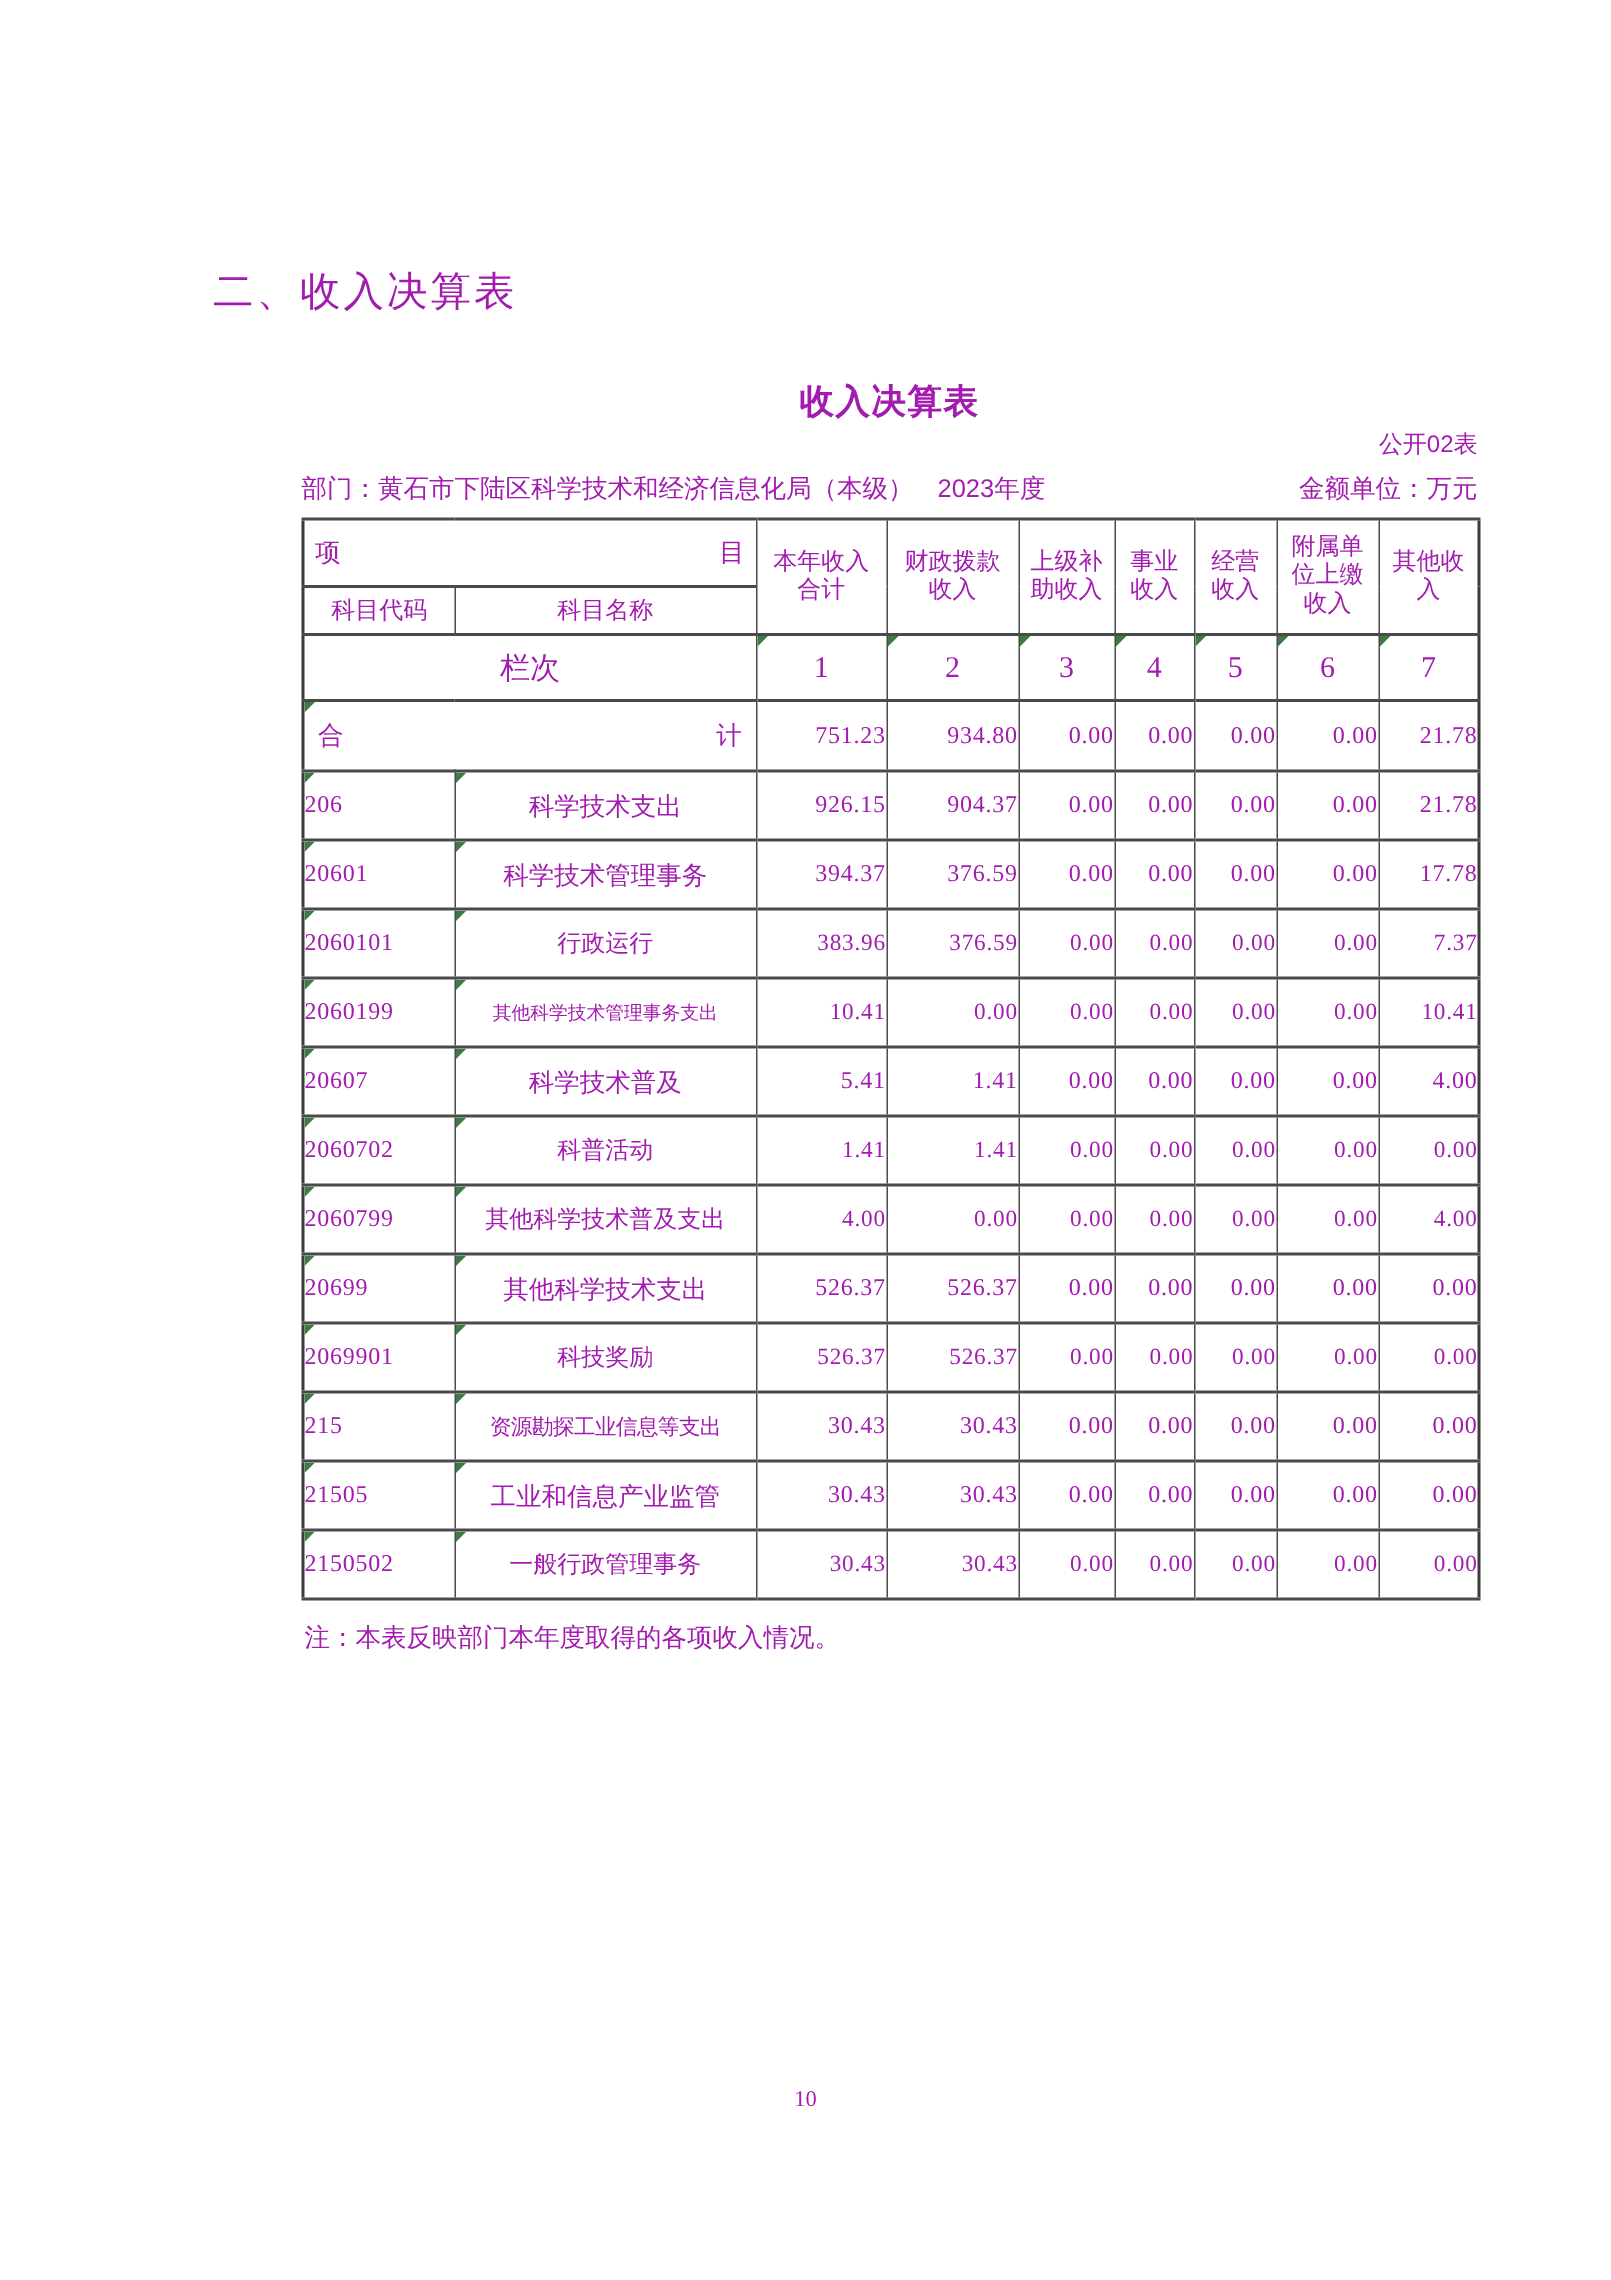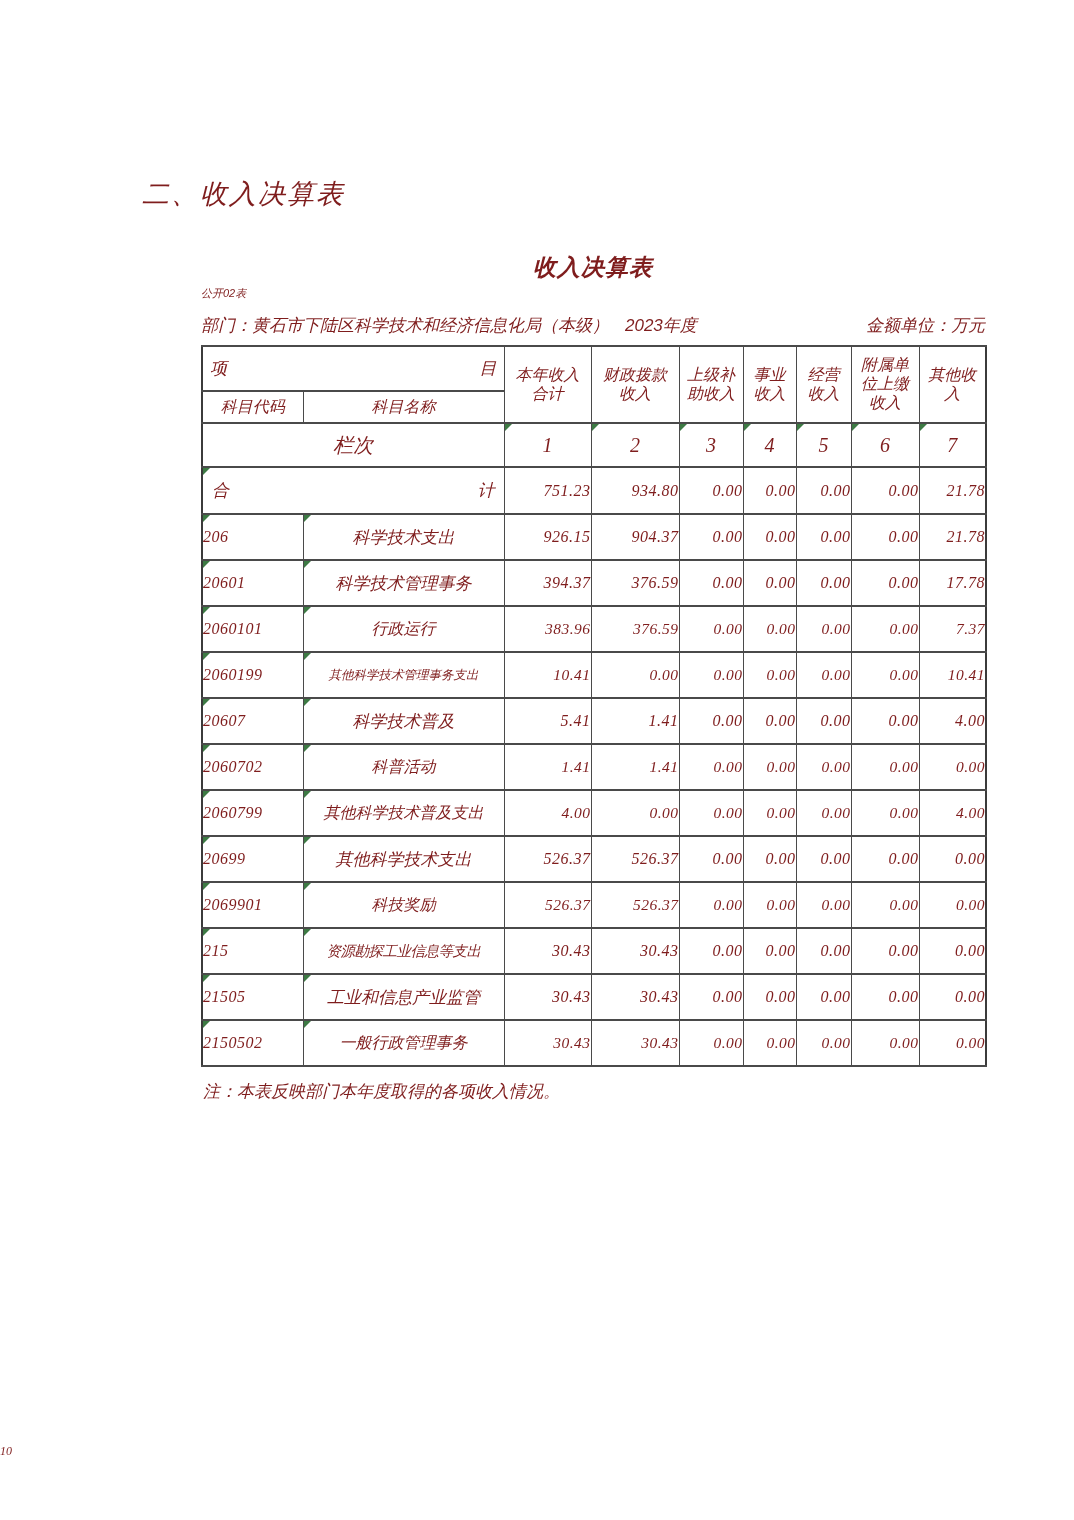--- a/index.html
+++ b/index.html
@@ -1,33 +1,32 @@
 <!DOCTYPE html>
 <html><head>
 <meta charset="utf-8">
 <style>
   html,body{margin:0;padding:0;background:#fff;}
   .sheet{
     position:relative; width:1074px; height:1520px; background:#ffffff;
-    font-family:"Liberation Sans", sans-serif; color:#7f1d1d;
+    font-family:"Liberation Sans", sans-serif; color:#a21caf;
     overflow:hidden;
-    font-style:italic;
   }
   .heading{
     position:absolute; left:142px; top:176px;
     font-family:"Liberation Serif", serif;
     font-size:27px; letter-spacing:2px;
   }
   .table-title{
     position:absolute; left:201px; top:252px; width:784px;
     text-align:center; font-weight:bold; font-size:23px; letter-spacing:1px;
   }
   .form-code{
     position:absolute; left:201px; top:286px; width:784px;
-    text-align:left; font-size:11px;
+    text-align:right; font-size:16px;
   }
   .meta-row{
     position:absolute; left:201px; top:314px; width:784px;
     display:flex; justify-content:space-between; font-size:17px;
   }
   .meta-left{display:flex;}
   .meta-year{margin-left:16px;}
   table.income{
     position:absolute; left:201px; top:345px; width:784px;
     border-collapse:collapse; table-layout:fixed;
@@ -73,22 +72,22 @@
   .value-bold{font-weight:bold; font-size:16px;}
   
   .tri{
     position:absolute; top:0; left:0; width:0; height:0;
     border-top:7px solid #3d7a44; border-right:7px solid transparent;
   }
   .note{
     position:absolute; left:203px; top:1080px; font-size:17px;
   }
   .pageno{
-    position:absolute; left:0; top:1444px; width:1074px; 
-    font-family:"Liberation Serif", serif; font-size:12px;
+    position:absolute; left:0; top:1392px; width:1074px; text-align:center;
+    font-family:"Liberation Serif", serif; font-size:15px;
   }
 </style>
 </head>
 <body>
 
 <div class="sheet">
 
   <div class="heading">二、收入决算表</div>
 
   <div class="table-title">收入决算表</div>

